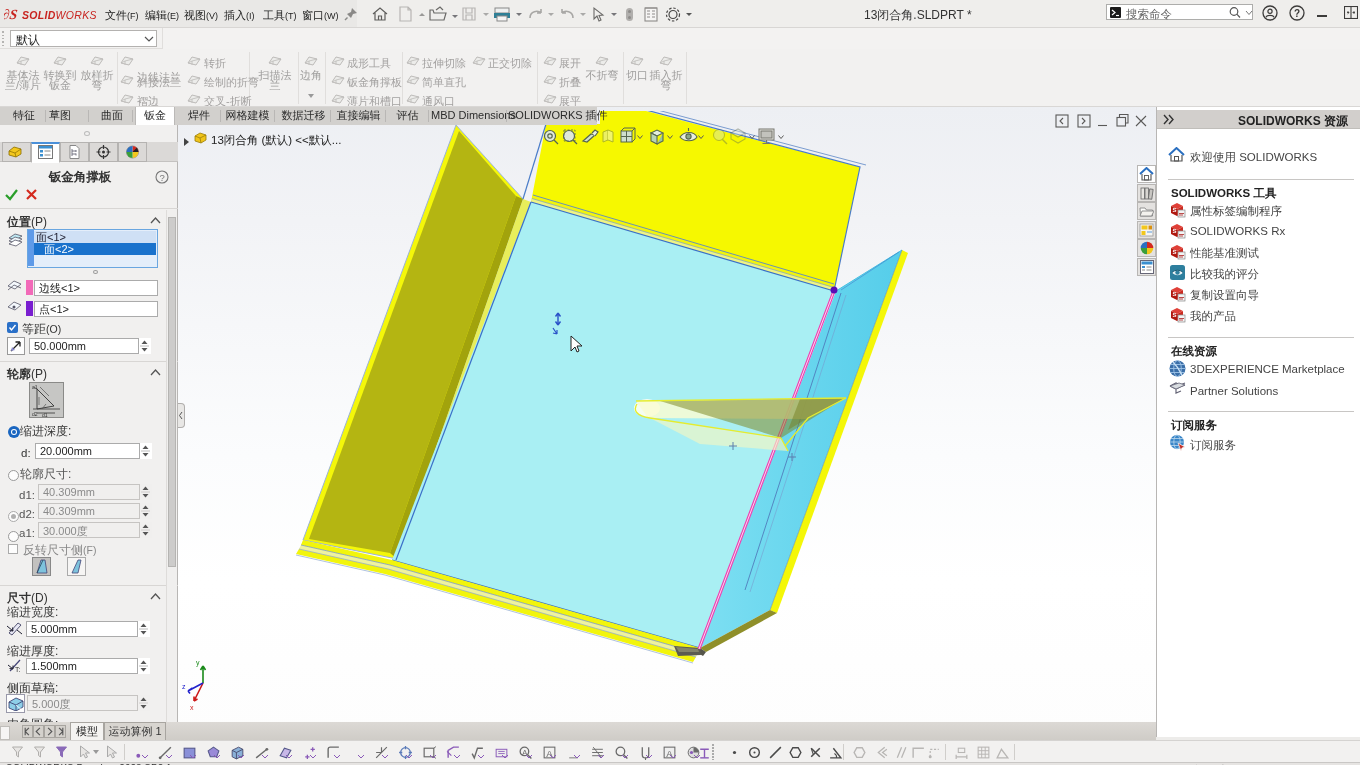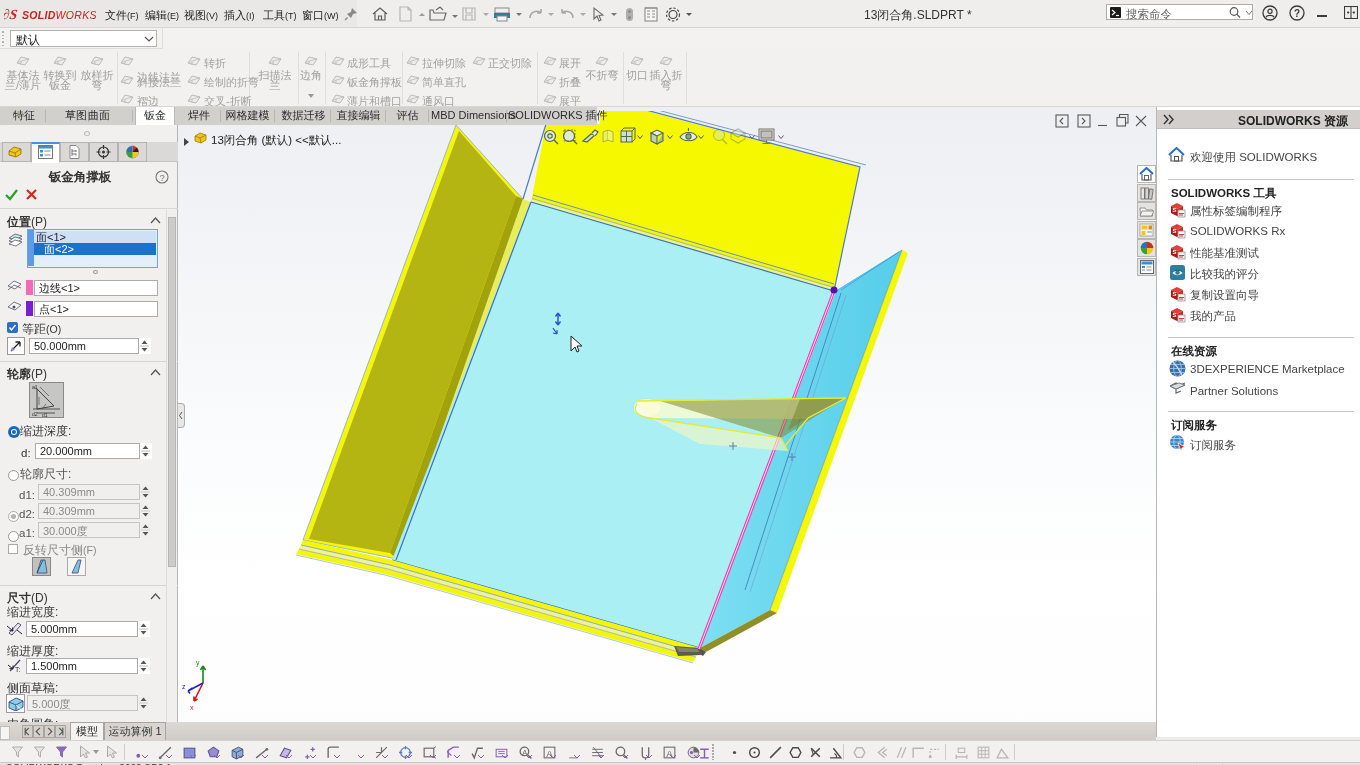--- a/index.html
+++ b/index.html
@@ -248,23 +248,23 @@
       <path d="M1,8 L5,2 L13,4 L9,10 Z" fill="#ececea" stroke="#bdbbb9" stroke-width="1"></path>
       <path d="M1,8 L5,6 L13,4 M5,6 L5,10" fill="none" stroke="#bdbbb9" stroke-width="0.8"></path>
     </svg>
 <div class="abs" style="left:559px;top:45px;font-size:11px;color:#a3a1a0;white-space:nowrap">展平</div>
 </div>
 <div class="abs" style="left:0;top:106px;width:1360px;height:1px;background:#d9d7d5"></div>
 
 <div id="tabbar" class="abs" style="left:0;top:107px;width:597px;height:18px;background:#d2d0cd;z-index:5">
 <div class="abs" style="left:4px;top:0;width:40px;height:16px;background:transparent;text-align:center;font-size:11px;color:#2b2b2b;line-height:17px;white-space:nowrap">特征</div>
 <div class="abs" style="left:45px;top:3px;width:1px;height:12px;background:#b9b7b5"></div>
-<div class="abs" style="left:49px;top:0;width:38px;height:18px;background:transparent;text-align:right;font-size:11px;color:#2b2b2b;line-height:17px;white-space:nowrap">草图</div>
+<div class="abs" style="left:49px;top:0;width:38px;height:18px;background:transparent;text-align:left;font-size:11px;color:#2b2b2b;line-height:17px;white-space:nowrap">草图</div>
 <div class="abs" style="left:88px;top:3px;width:1px;height:12px;background:#b9b7b5"></div>
-<div class="abs" style="left:80px;top:0;width:38px;height:35px;background:transparent;text-align:center;font-size:11px;color:#2b2b2b;line-height:17px;white-space:nowrap">曲面</div>
+<div class="abs" style="left:93px;top:0;width:38px;height:35px;background:transparent;text-align:center;font-size:11px;color:#2b2b2b;line-height:17px;white-space:nowrap">曲面</div>
 <div class="abs" style="left:132px;top:3px;width:1px;height:12px;background:#b9b7b5"></div>
 <div class="abs" style="left:135px;top:0;width:40px;height:18px;background:#ffffff;border-left:1px solid #bbb9b7;border-right:1px solid #bbb9b7;text-align:center;font-size:11px;color:#2b2b2b;line-height:17px;white-space:nowrap">钣金</div>
 <div class="abs" style="left:179px;top:0;width:40px;height:18px;background:transparent;text-align:center;font-size:11px;color:#2b2b2b;line-height:17px;white-space:nowrap">焊件</div>
 <div class="abs" style="left:220px;top:3px;width:1px;height:12px;background:#b9b7b5"></div>
 <div class="abs" style="left:222px;top:0;width:51px;height:18px;background:transparent;text-align:center;font-size:11px;color:#2b2b2b;line-height:17px;white-space:nowrap">网格建模</div>
 <div class="abs" style="left:274px;top:3px;width:1px;height:12px;background:#b9b7b5"></div>
 <div class="abs" style="left:278px;top:0;width:51px;height:18px;background:transparent;text-align:center;font-size:11px;color:#2b2b2b;line-height:17px;white-space:nowrap">数据迁移</div>
 <div class="abs" style="left:330px;top:3px;width:1px;height:12px;background:#b9b7b5"></div>
 <div class="abs" style="left:333px;top:0;width:51px;height:18px;background:transparent;text-align:center;font-size:11px;color:#2b2b2b;line-height:17px;white-space:nowrap">直接编辑</div>
 <div class="abs" style="left:385px;top:3px;width:1px;height:12px;background:#b9b7b5"></div>

